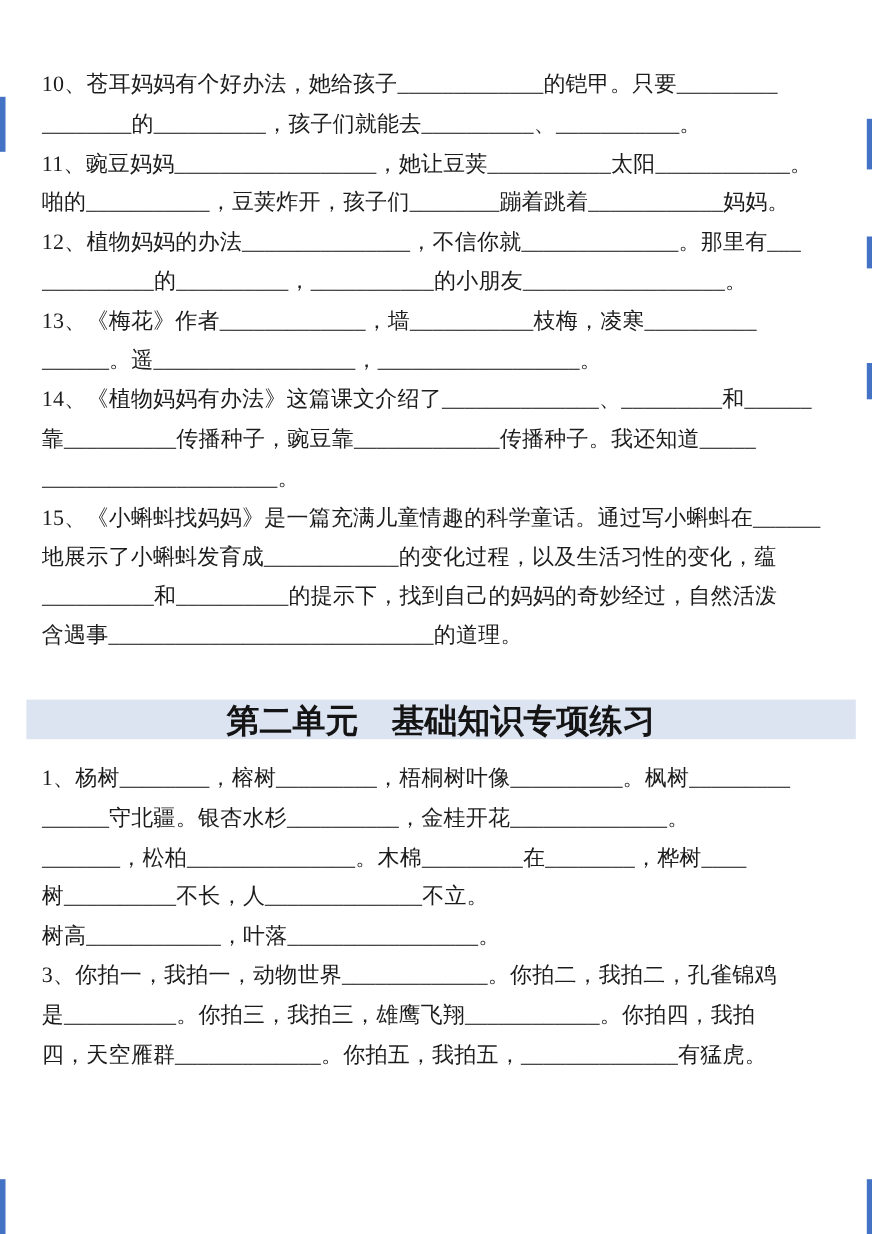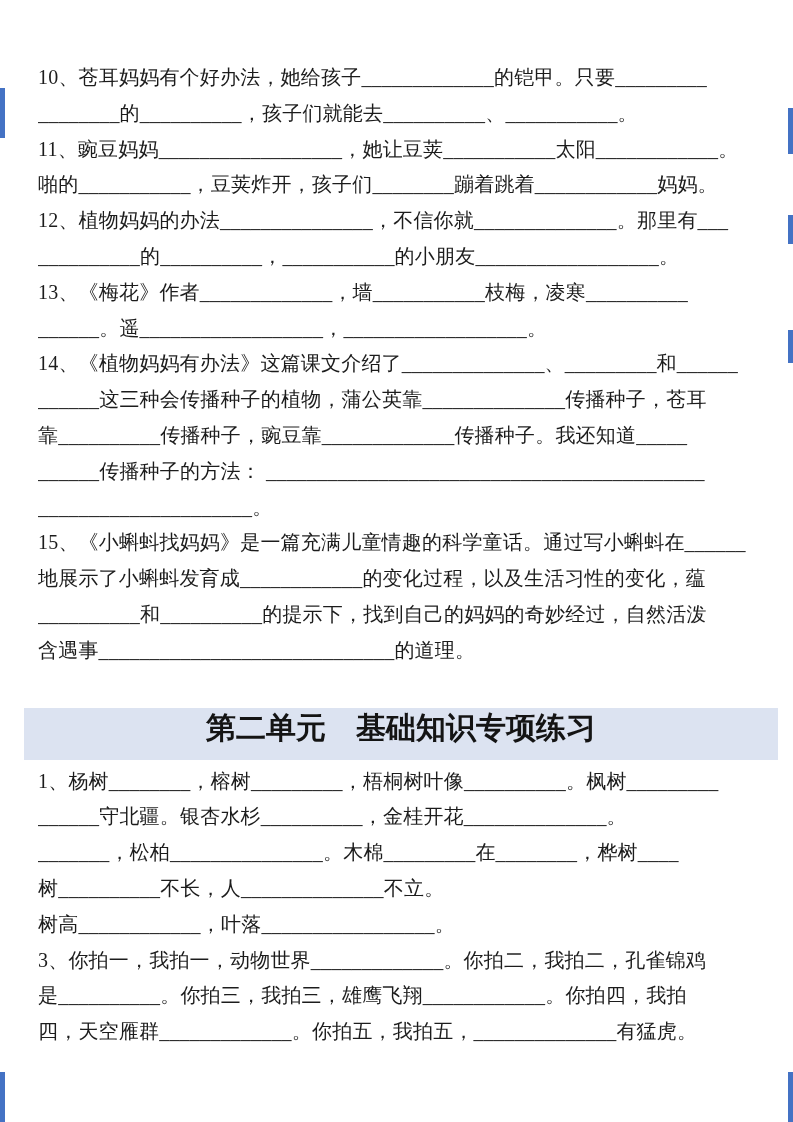--- a/index.html
+++ b/index.html
@@ -21,22 +21,22 @@
   }
   .line {
     white-space: nowrap;
     overflow: hidden;
     font-size: 20px;
     line-height: 35.8px;
     height: 35.8px;
     letter-spacing: 0.2px;
   }
   .section-band {
-    margin: 39px -12px 4px -14px;
-    height: 52px;
+    margin: 39px -12px 19px -14px;
+    height: 36px;
     background: var(--header-bg, #dce3f1);
     text-align: center;
     font-size: 30px;
     font-weight: bold;
     line-height: 40px;
     color: var(--header-text, #141414);
     white-space: nowrap;
     overflow: hidden;
   }
   .footer {
@@ -75,23 +75,21 @@
 
     <div class="line">10、苍耳妈妈有个好办法，她给孩子_____________的铠甲。只要_________</div>
     <div class="line">________的__________，孩子们就能去__________、___________。</div>
     <div class="line">11、豌豆妈妈__________________，她让豆荚___________太阳____________。</div>
     <div class="line">啪的___________，豆荚炸开，孩子们________蹦着跳着____________妈妈。</div>
     <div class="line">12、植物妈妈的办法_______________，不信你就______________。那里有___</div>
     <div class="line">__________的__________，___________的小朋友__________________。</div>
     <div class="line">13、《梅花》作者_____________，墙___________枝梅，凌寒__________</div>
     <div class="line">______。遥__________________，__________________。</div>
     <div class="line">14、《植物妈妈有办法》这篇课文介绍了______________、_________和______</div>
-    <div class="line">______这三种会传播种子的植物，蒲公英靠______________传播种子，苍耳</div>
     <div class="line">靠__________传播种子，豌豆靠_____________传播种子。我还知道_____</div>
-    <div class="line">______传播种子的方法： ___________________________________________</div>
     <div class="line">_____________________。</div>
     <div class="line">15、《小蝌蚪找妈妈》是一篇充满儿童情趣的科学童话。通过写小蝌蚪在______</div>
     <div class="line">地展示了小蝌蚪发育成____________的变化过程，以及生活习性的变化，蕴</div>
     <div class="line">__________和__________的提示下，找到自己的妈妈的奇妙经过，自然活泼</div>
     <div class="line">含遇事_____________________________的道理。</div>
 
     <div class="section-band">第二单元　基础知识专项练习</div>
 
     <div class="line">1、杨树________，榕树_________，梧桐树叶像__________。枫树_________</div>
     <div class="line">______守北疆。银杏水杉__________，金桂开花______________。</div>

